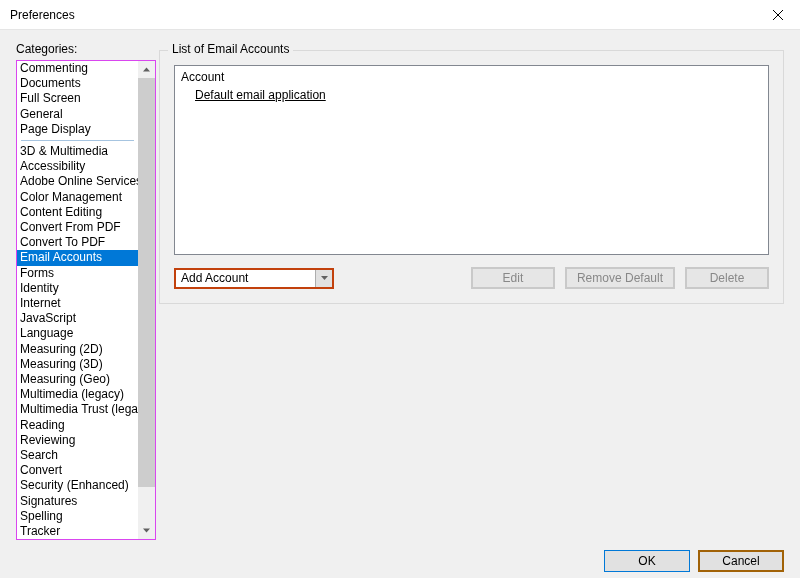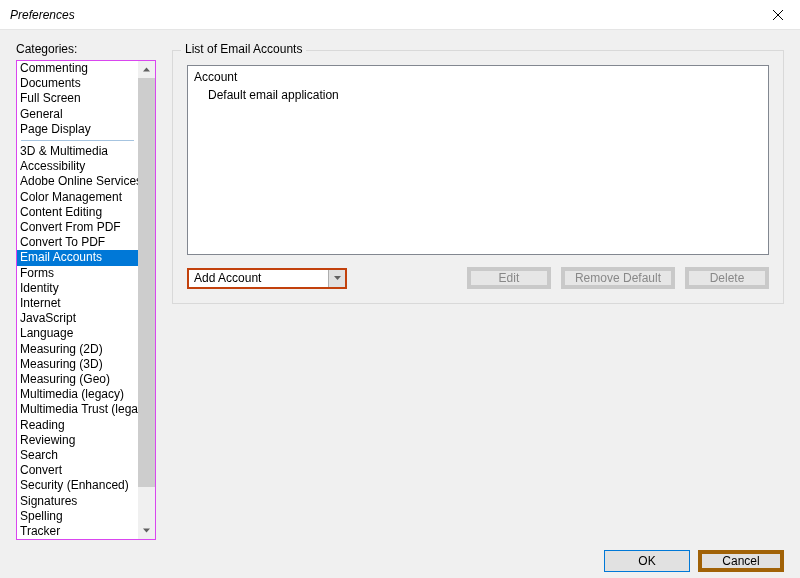--- a/index.html
+++ b/index.html
@@ -16,21 +16,20 @@
     width: 800px; height: 578px;
     background: #fff;
     display: flex; flex-direction: column;
   }
   .titlebar {
     height: 30px;
     display: flex; align-items: center;
     padding: 0 0 0 10px;
     border-bottom: 1px solid #e5e5e5;
     background: #fff;
-    font-style: italic;
   }
   .titlebar .title { flex: 1; }
   .titlebar .close {
     width: 45px; height: 30px;
     display: flex; align-items: center; justify-content: center;
     cursor: default;
   }
   .titlebar .close svg { width: 10px; height: 10px; }
 
   .body {
@@ -78,21 +77,21 @@
   }
   .vscroll .arrow svg { width: 7px; height: 7px; fill: #606060; }
   .vscroll .track { flex: 1; background: #f0f0f0; position: relative; }
   .vscroll .thumb {
     position: absolute; left: 0; right: 0;
     top: 0; height: 92%;
     background: #cdcdcd;
   }
 
   .main {
-    flex: 1; padding-left: 16px;
+    flex: 1; padding-left: 3px;
     display: flex; flex-direction: column;
   }
   .groupbox {
     border: 1px solid #d9d9d9;
     padding: 14px 14px 14px 14px;
     position: relative;
     margin-top: 8px;
   }
   .groupbox-label {
     position: absolute; top: -9px; left: 8px;
@@ -104,20 +103,21 @@
     border: 1px solid #828790;
     height: 190px;
     padding: 2px 6px;
   }
   .accounts-list .col-header {
     line-height: 18px;
   }
   .accounts-list .row-item {
     padding-left: 14px;
     line-height: 18px;
+    text-decoration: underline;
   }
   .controls-row {
     display: flex; gap: 10px;
     margin-top: 12px;
     align-items: center;
   }
   .combo {
     width: 160px; height: 21px;
     background: #fff;
     border: 2px solid #c2410c;
@@ -129,21 +129,21 @@
     background: #e1e1e1;
     border-left: 1px solid #adadad;
     display: flex; align-items: center; justify-content: center;
   }
   .combo .combo-btn svg { width: 7px; height: 4px; fill: #606060; }
   .spacer { flex: 1; }
   .btn {
     height: 22px;
     min-width: 84px;
     padding: 0 10px;
-    border: 4px solid #a16207;
+    border: 2px solid #a16207;
     background: #e1e1e1;
     display: inline-flex; align-items: center; justify-content: center;
     cursor: default;
   }
   .btn.disabled {
     color: #888;
     border-color: #c9c9c9;
     background: #e6e6e6;
   }
   .btn.wide { min-width: 110px; }

